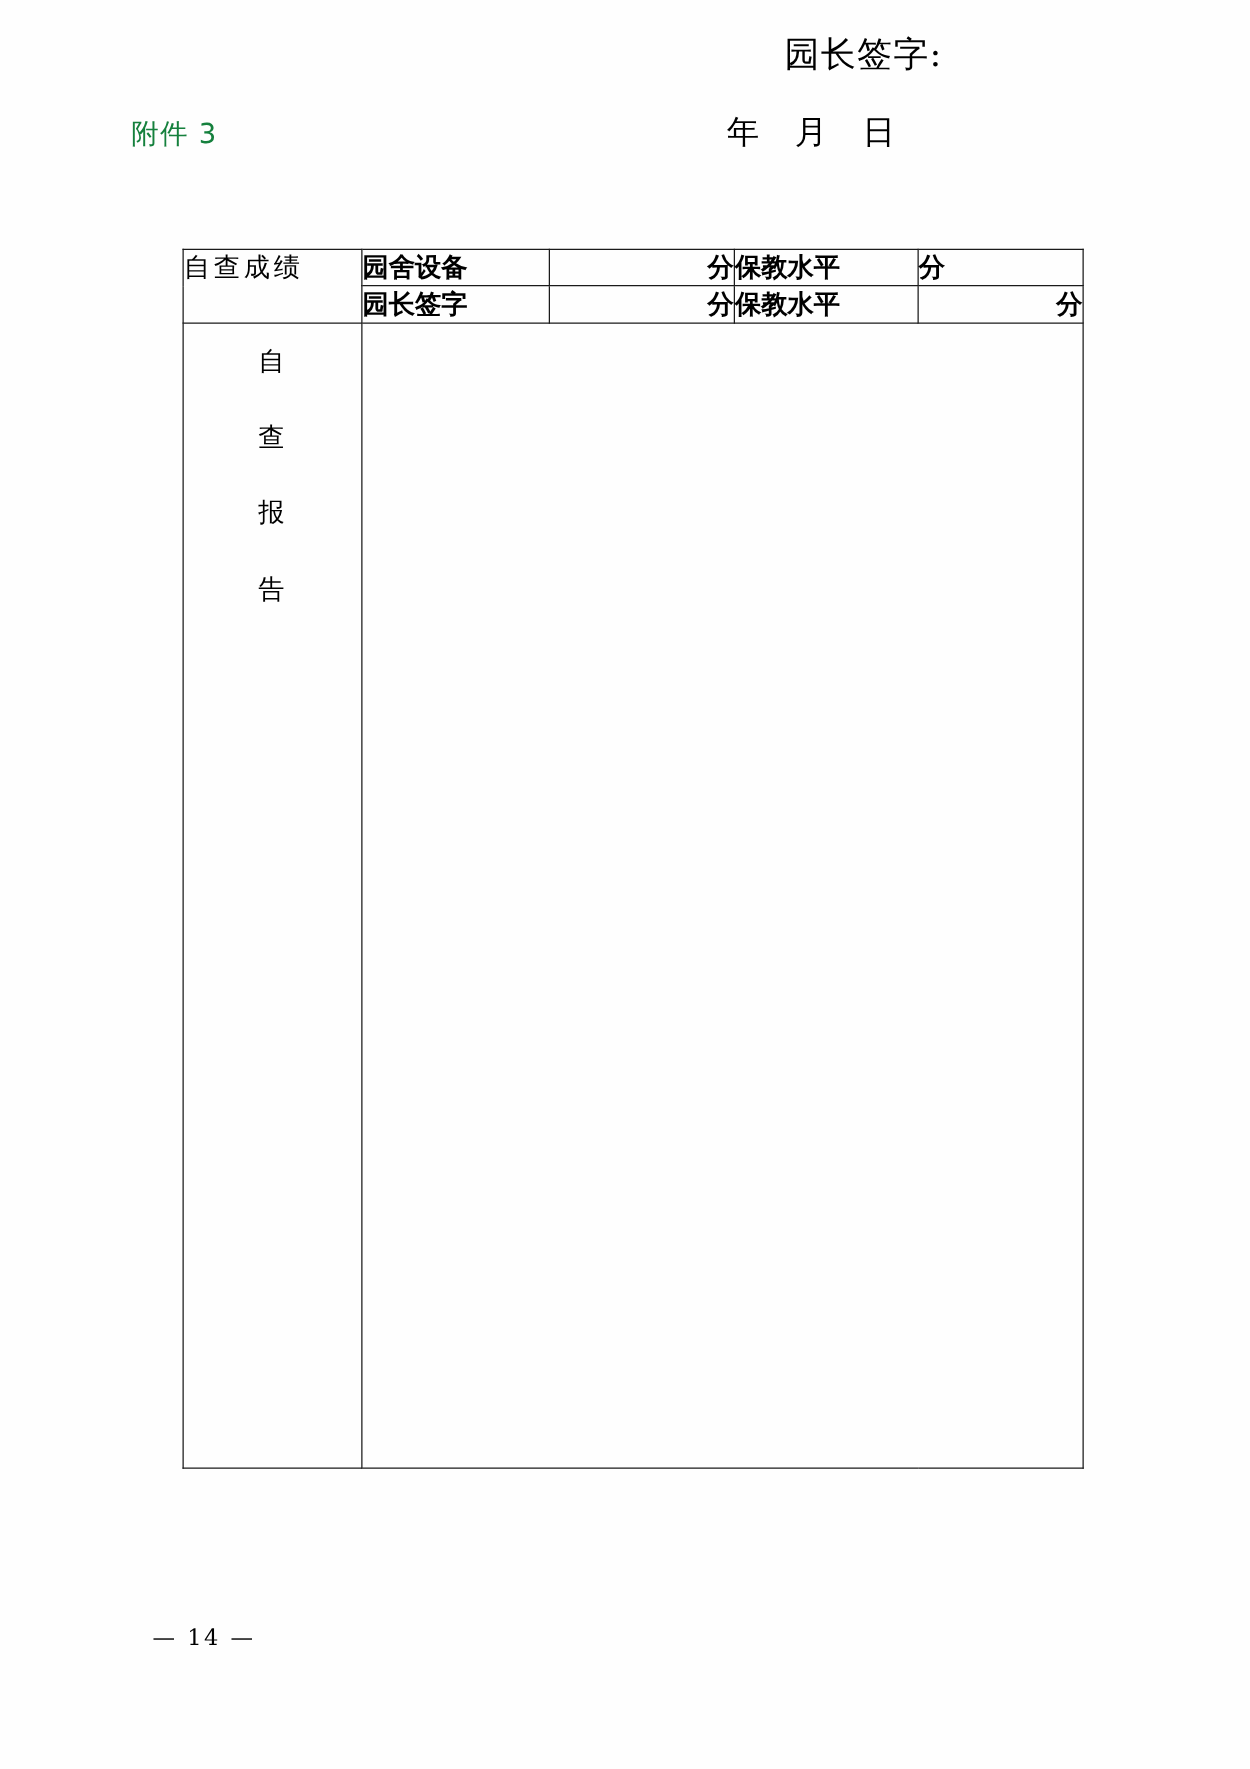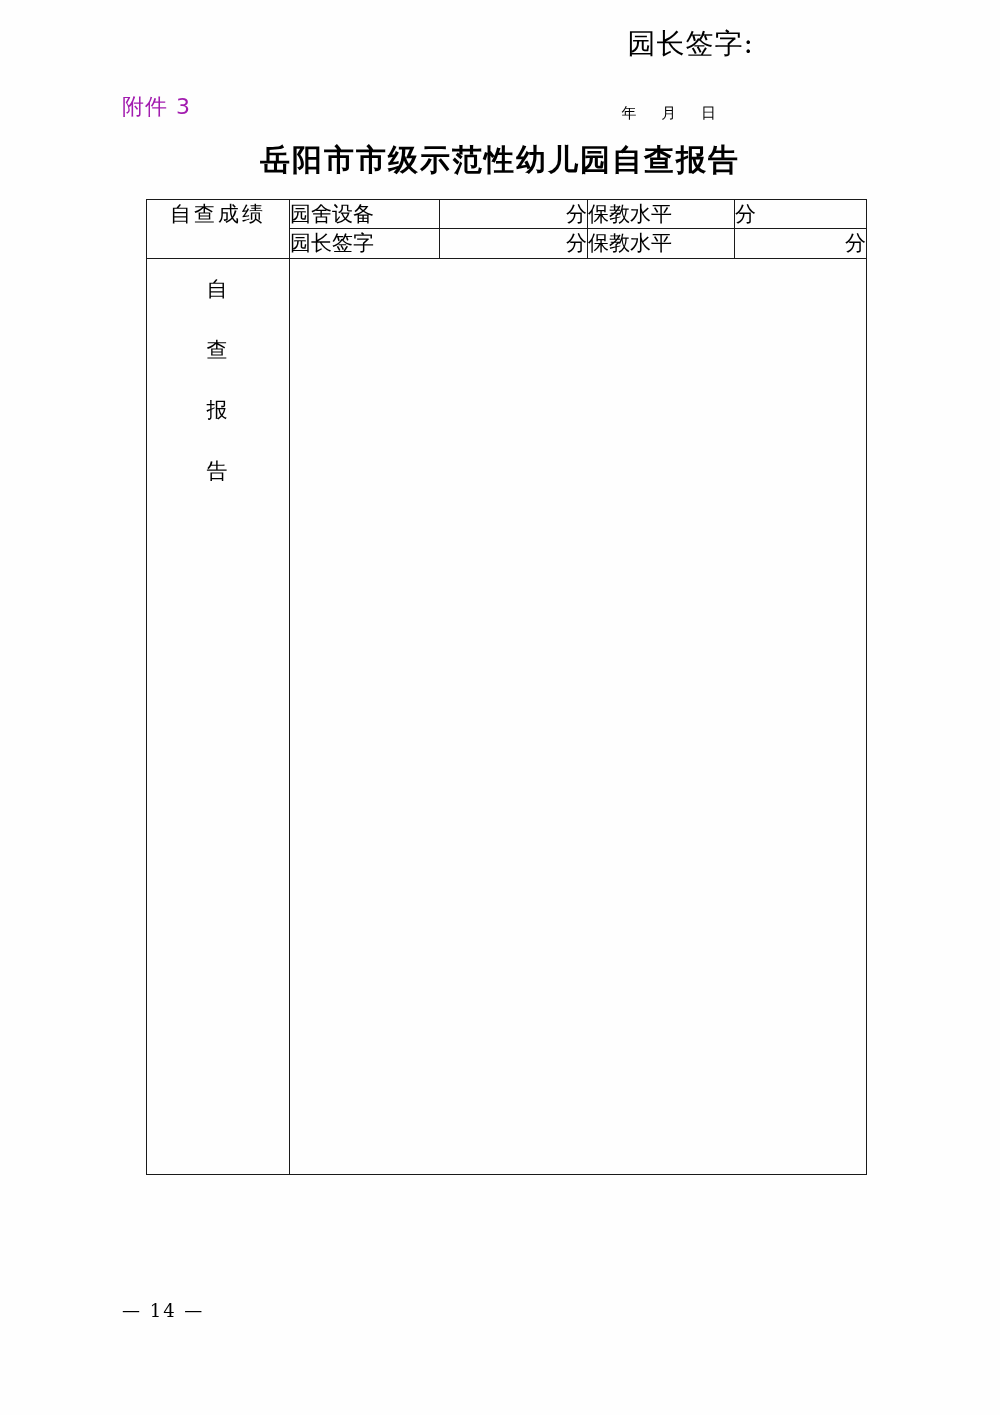--- a/index.html
+++ b/index.html
@@ -16,26 +16,26 @@
     overflow: hidden;
   }
   .page {
     position: absolute;
     inset: 0;
     background: #fefefe;
   }
   
   .attachment-label {
     position: absolute;
-    left: 122px;
+    left: 105px;
     top: 92px;
     font-size: 22px;
     letter-spacing: 1px;
     font-family: "DejaVu Sans", "Liberation Sans", sans-serif;
-    color: #a21caf;
+    color: #15803d;
   }
   
   .doc-title {
     position: absolute;
     left: 0;
     right: 0;
     top: 140px;
     text-align: center;
     font-size: 30px;
     font-weight: bold;
@@ -55,40 +55,40 @@
   .form-table td {
     border: 1px solid #1a1a1a;
     vertical-align: top;
     font-size: 21px;
     font-family: "DejaVu Serif", "Liberation Serif", serif;
     padding: 0;
   }
   .cell-pad {
     padding: 10px 8px 10px 10px;
     line-height: 1.35;
+    font-weight: bold;
   }
   .score-cell {
     text-align: right;
     padding-right: 22px;
     vertical-align: top;
   }
   .score-cell-bottomright {
     text-align: right;
     padding-right: 14px;
     vertical-align: bottom;
     padding-bottom: 8px;
   }
   .score-cell-mid {
     text-align: left;
     padding-left: 10px;
     vertical-align: bottom;
     padding-bottom: 8px;
   }
   .selfcheck-label {
-    text-align: center;
     vertical-align: middle;
     font-size: 21px;
     letter-spacing: 3px;
   }
   
   .vertical-label {
     text-align: center;
     vertical-align: middle;
     position: relative;
   }
@@ -112,42 +112,41 @@
     right: 112px;
     bottom: 196px;
     font-size: 28px;
     letter-spacing: 1px;
     font-family: "DejaVu Serif", "Liberation Serif", serif;
   }
   .date-line {
     position: absolute;
     right: 140px;
     bottom: 136px;
-    font-size: 15px;
+    font-size: 26px;
     letter-spacing: 10px;
     font-family: "DejaVu Serif", "Liberation Serif", serif;
   }
   
   .page-number {
     position: absolute;
     left: 122px;
     top: 1300px;
     font-size: 18px;
     font-family: "DejaVu Serif", "Liberation Serif", serif;
     letter-spacing: 2px;
   }
 </style>
 </head>
 <body>
 
 <div class="page">
 
   <div class="attachment-label">附件 3</div>
 
-  <div class="doc-title">岳阳市市级示范性幼儿园自查报告</div>
 
   <table class="form-table">
     <colgroup>
       <col style="width:143px">
       <col style="width:150px">
       <col style="width:148px">
       <col style="width:147px">
       <col style="width:132px">
     </colgroup>
     <tbody>

